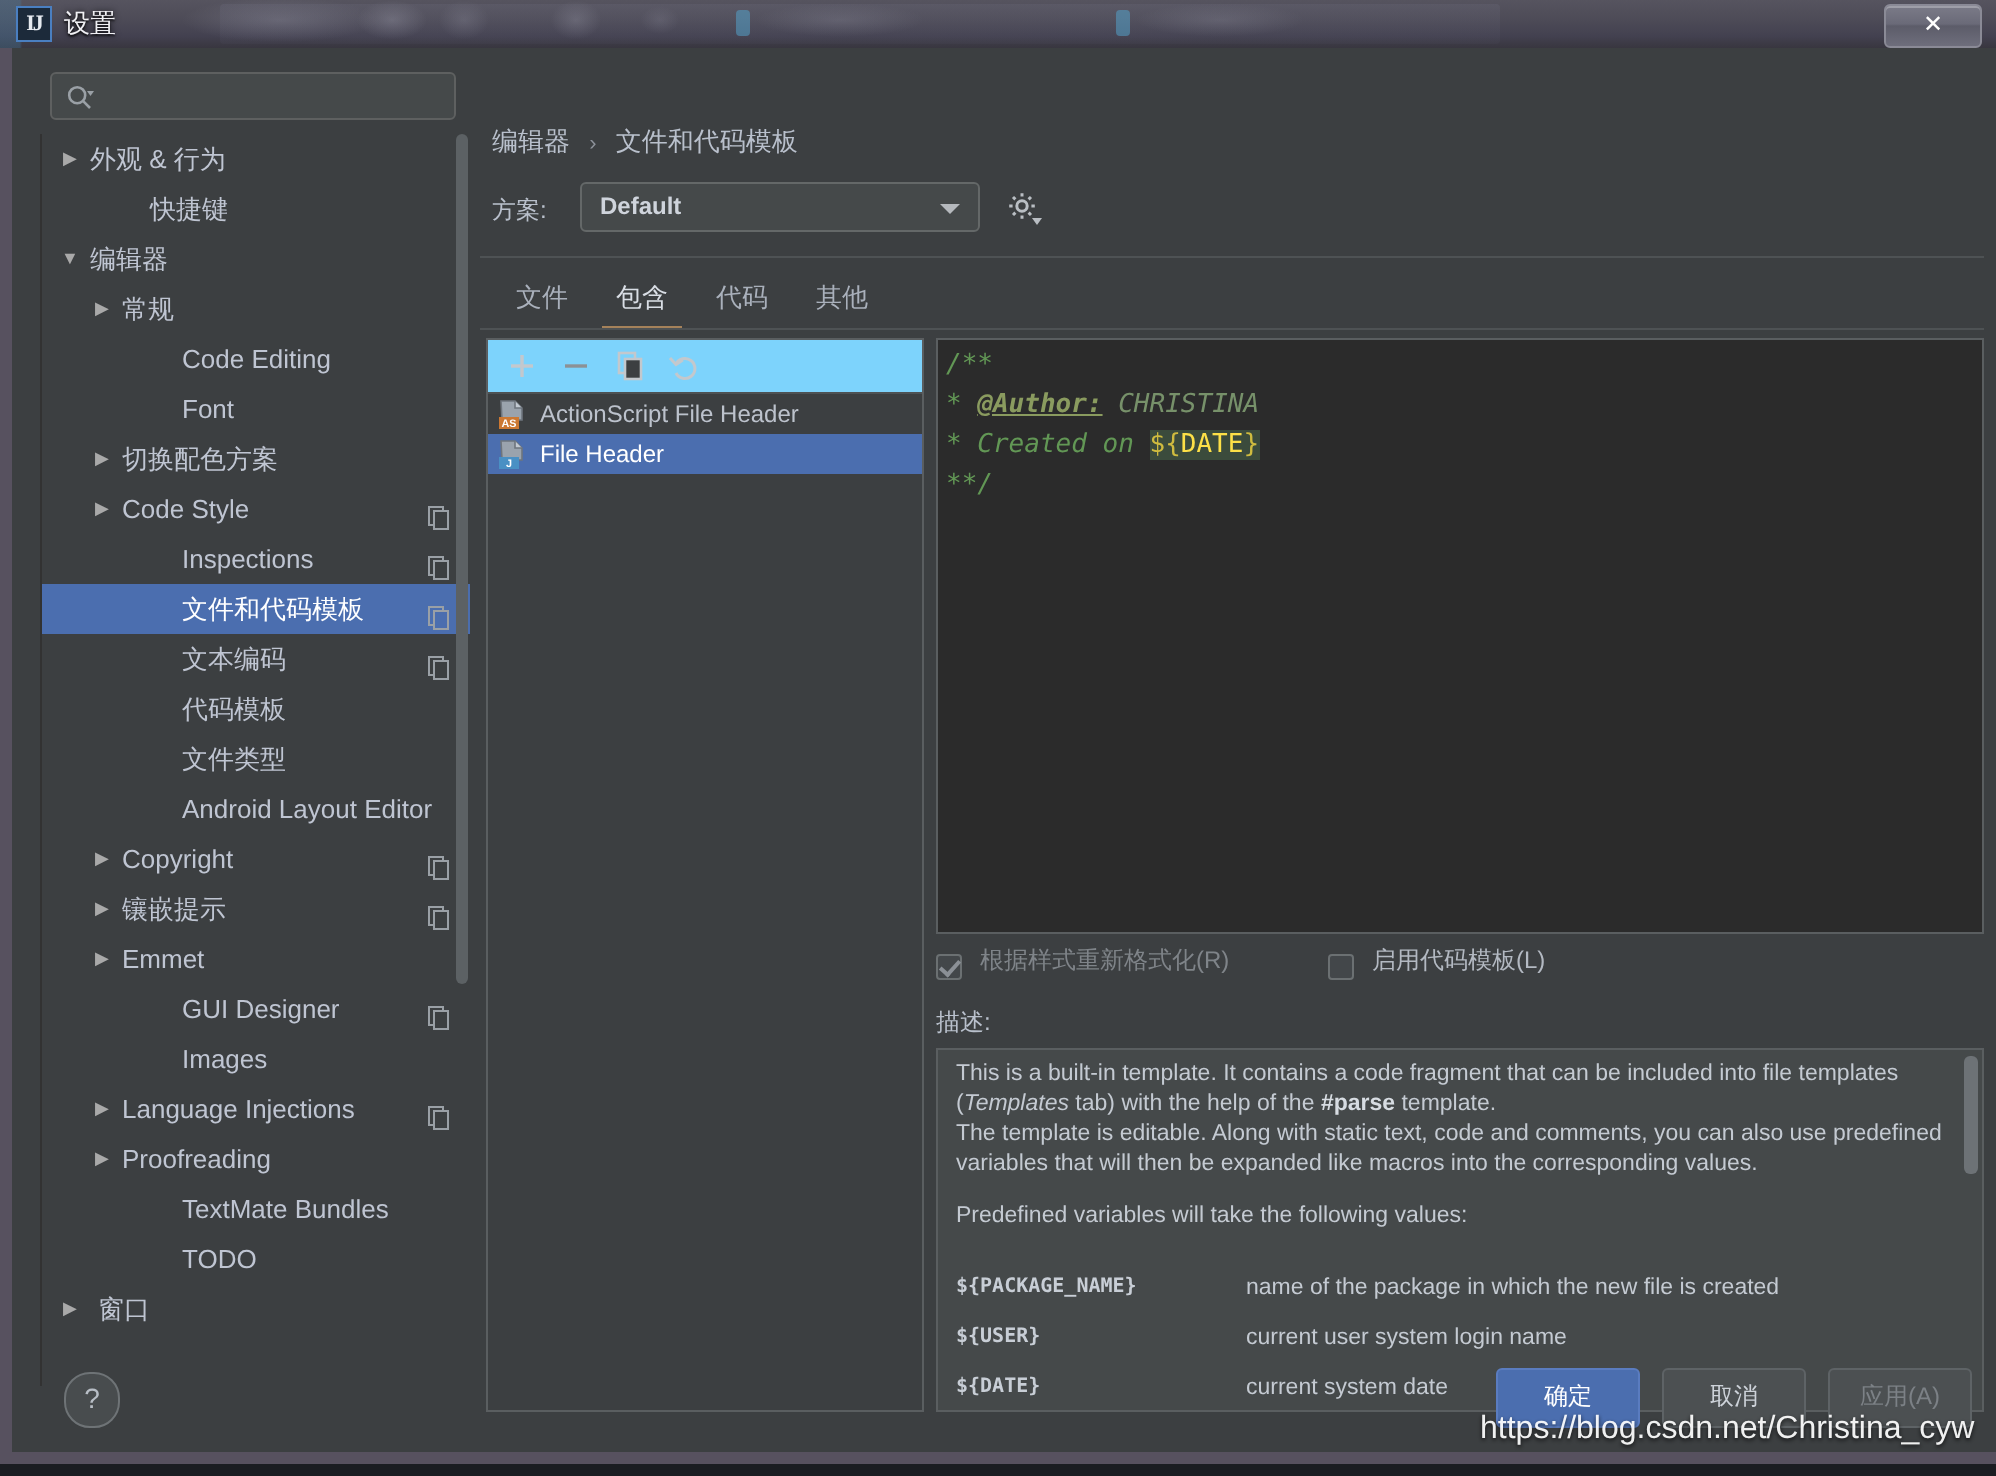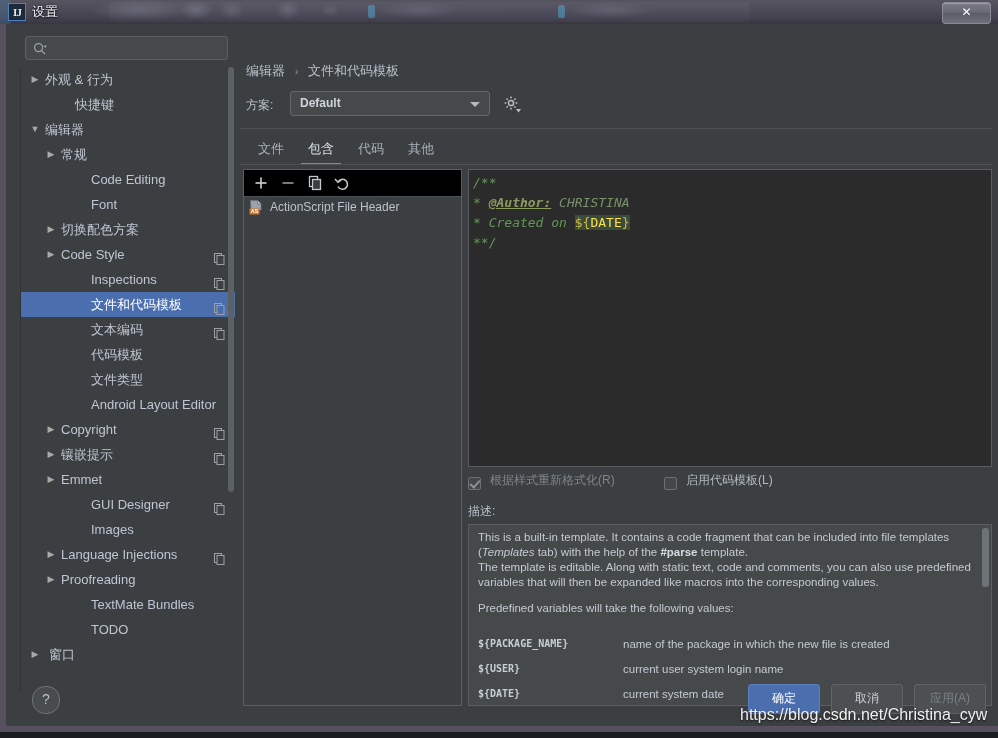--- a/index.html
+++ b/index.html
@@ -249,21 +249,21 @@
   .tabs-underline {
     position: absolute; left: 0; top: 128px;
     width: 752px; height: 1px;
     background: #4e5254;
   }
 
   
   .tpl-panel {
     position: absolute; left: 3px; top: 133px;
     width: 219px; height: 537px;
-    background: #000000;
+    background: #7dd3fc;
     border: 1px solid #5a5e60;
     box-sizing: border-box;
   }
   .tpl-toolbar {
     position: absolute; left: 0; top: 0;
     width: 217px; height: 26px;
     border-bottom: 1px solid #4e5254;
   }
   .tb-btn {
     position: absolute; top: 3px;
@@ -647,20 +647,26 @@
               </svg>
             </div>
           </div>
           <div class="tpl-list" id="tpl-list-container">
               <div class="tpl-row"><span class="tpl-ficon"><svg width="14" height="15" viewBox="0 0 14 15">
                     <path d="M1.5 0.5 h7 l3.5 3.5 v6 h-10 z" fill="#9aa3ad" stroke="#6e757d" stroke-width="0.8"></path>
                     <path d="M8.5 0.5 v3.5 h3.5" fill="#c2c9d1" stroke="#6e757d" stroke-width="0.8"></path>
                     <rect x="0.5" y="8.5" width="10" height="6" fill="#cc7832"></rect>
                     <text x="5.5" y="13.4" font-size="5.4" font-weight="bold" fill="#ffffff" text-anchor="middle" font-family="Liberation Sans, sans-serif">AS</text>
                   </svg></span><span>ActionScript File Header</span></div>
+              <div class="tpl-row selected"><span class="tpl-ficon"><svg width="14" height="15" viewBox="0 0 14 15">
+                    <path d="M1.5 0.5 h7 l3.5 3.5 v6 h-10 z" fill="#9aa3ad" stroke="#6e757d" stroke-width="0.8"></path>
+                    <path d="M8.5 0.5 v3.5 h3.5" fill="#c2c9d1" stroke="#6e757d" stroke-width="0.8"></path>
+                    <rect x="0.5" y="8.5" width="10" height="6" fill="#4a90c4"></rect>
+                    <text x="5.5" y="13.4" font-size="5.4" font-weight="bold" fill="#ffffff" text-anchor="middle" font-family="Liberation Sans, sans-serif">J</text>
+                  </svg></span><span>File Header</span></div>
             </div>
         </div>
 
         <div class="editor-panel">
           <div class="code"><span class="cmt">/**</span>
 <span class="cmt">* </span><span class="tag">@Author:</span><span class="val"> CHRISTINA</span>
 <span class="cmt">* Created on </span><span class="varbg"><span class="dollar">$</span><span class="brace">{</span><span class="vname">DATE</span><span class="brace">}</span></span>
 <span class="cmt">**/</span></div>
         </div>
 

